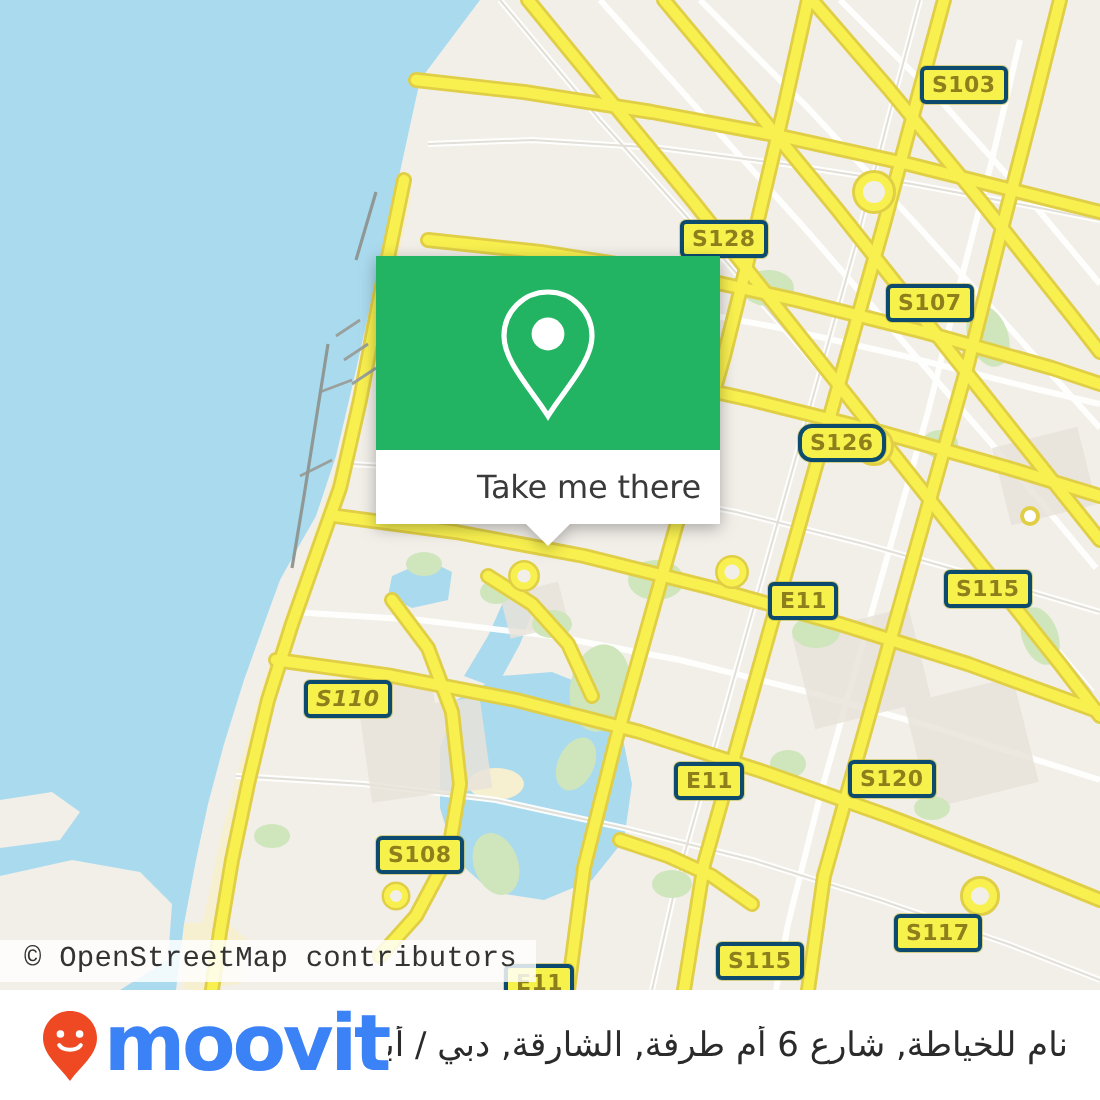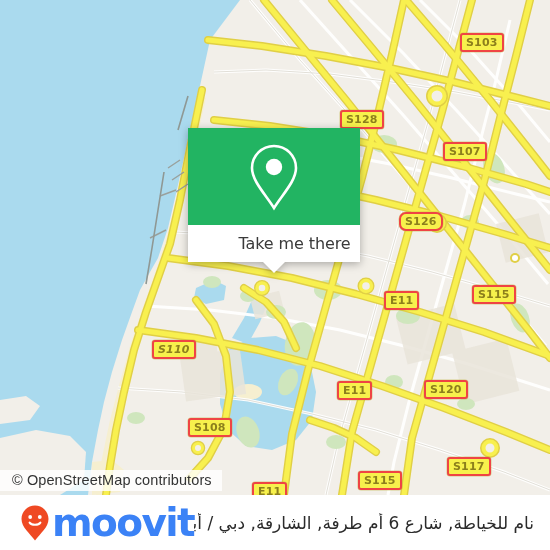--- a/index.html
+++ b/index.html
@@ -27,21 +27,21 @@
     height: 495px;
     background: #aadaee;
     overflow: hidden;
   }
   #map svg { display: block; }
 
   
   .shield {
     position: absolute;
     background: #f7f14c;
-    border: 2px solid #ef4444;
+    border: 2px solid #0c4a6e;
     border-radius: 3px;
     color: #8c7f1c;
     font-family: "DejaVu Sans", sans-serif;
     font-weight: bold;
     font-size: 11px;
     line-height: 13px;
     padding: 1px 4px 1px 4px;
     letter-spacing: 0.2px;
     white-space: nowrap;
     box-shadow: 0 0 0 0.5px rgba(190,180,60,.55);
@@ -58,21 +58,21 @@
     display: flex;
     align-items: center;
     z-index: 30;
     pointer-events: none;
   }
   #attribution .attr-bg {
     background: rgba(255,255,255,0.82);
     padding: 2px 10px 3px 12px;
     font-size: 14.5px;
     color: #333333;
-    font-family: Liberation Sans, sans-serif;
+    font-family: Liberation Mono, monospace;
     letter-spacing: 0.1px;
   }
 
   
   #card {
     position: absolute;
     left: 188px;
     top: 128px;
     width: 172px;
     z-index: 40;

